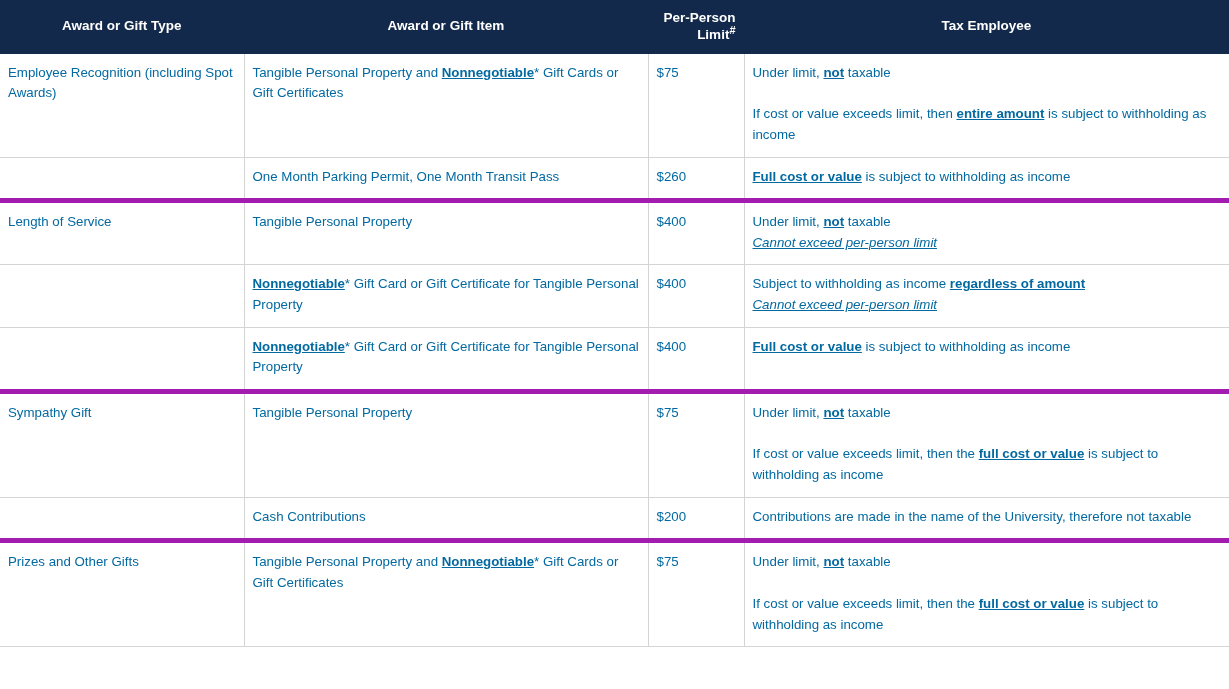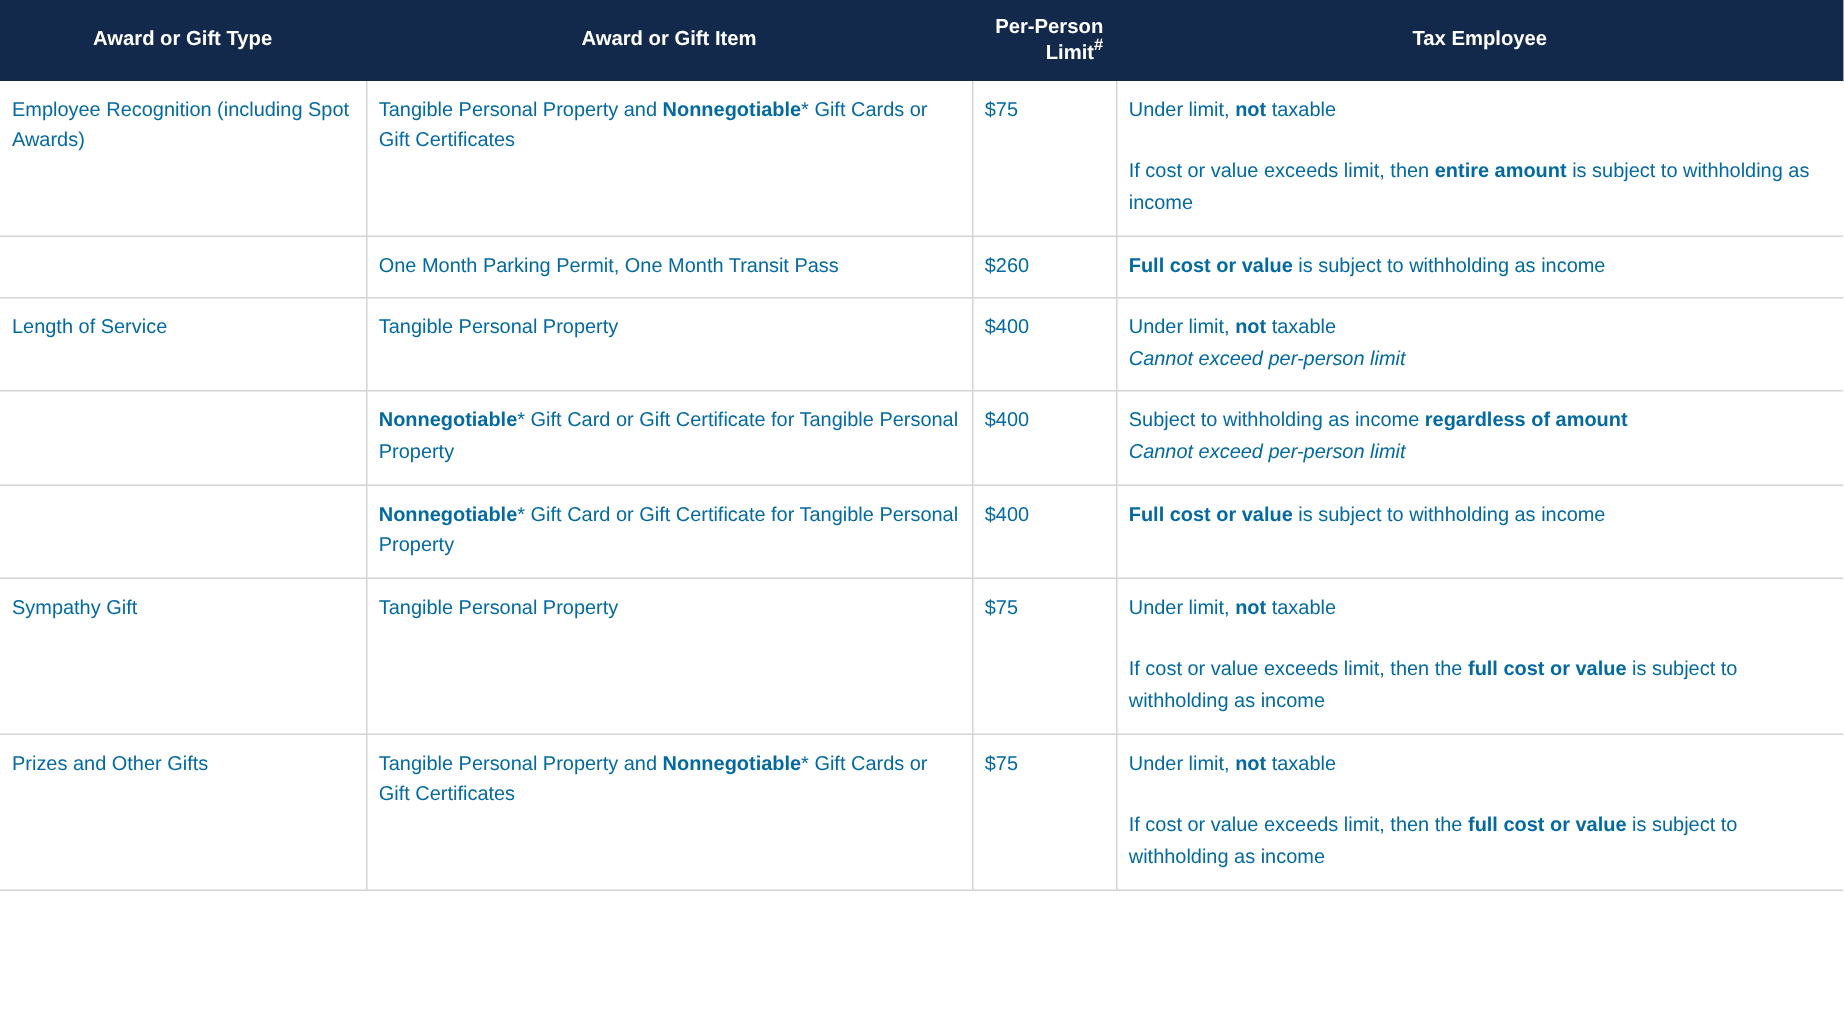--- a/index.html
+++ b/index.html
@@ -51,38 +51,39 @@
     border-right: 1px solid #d4d4d4;
   }
   table.award-table td.limit-cell {
     white-space: nowrap;
   }
   table.award-table td.treat-cell {
     border-right: none;
     margin-left: 19px;
   }
   table.award-table tr.group-start td {
-    border-top: 1px solid #a21caf;
+    border-top: 5px solid #a21caf;
   }
   table.award-table tr:first-child td {
     border-top: none;
   }
   .para {
     margin: 0 0 0 0;
   }
   .para + .para {
     margin-top: 21px;
   }
   .tight + .tight {
     margin-top: 0;
   }
   .italic {
     font-style: italic;
+    text-decoration: underline;
   }
-  b { font-weight: bold; }
+  b { font-weight: bold; text-decoration: underline; }
   .sup {
     font-size: 11px;
     vertical-align: super;
     line-height: 0;
   }
 </style>
 </head>
 <body>
 
 <table class="award-table">
@@ -149,20 +150,28 @@
       </tr>
       <tr class="group-start">
         <td class="type-cell">Sympathy Gift</td>
         <td class="item-cell">Tangible Personal Property</td>
         <td class="limit-cell">$75</td>
         <td class="treat-cell">
           <p class="para">Under limit, <b>not</b> taxable</p>
           <p class="para">If cost or value exceeds limit, then the <b>full cost or value</b> is subject to withholding as income</p>
         </td>
       </tr>
+      <tr>
+        <td class="type-cell"></td>
+        <td class="item-cell">Cash Contributions</td>
+        <td class="limit-cell">$200</td>
+        <td class="treat-cell">
+          <p class="para">Contributions are made in the name of the University, therefore not taxable</p>
+        </td>
+      </tr>
       <tr class="group-start">
         <td class="type-cell">Prizes and Other Gifts</td>
         <td class="item-cell">Tangible Personal Property and <b>Nonnegotiable</b>* Gift Cards or Gift Certificates</td>
         <td class="limit-cell">$75</td>
         <td class="treat-cell">
           <p class="para">Under limit, <b>not</b> taxable</p>
           <p class="para">If cost or value exceeds limit, then the <b>full cost or value</b> is subject to withholding as income</p>
         </td>
       </tr>
     </tbody>

